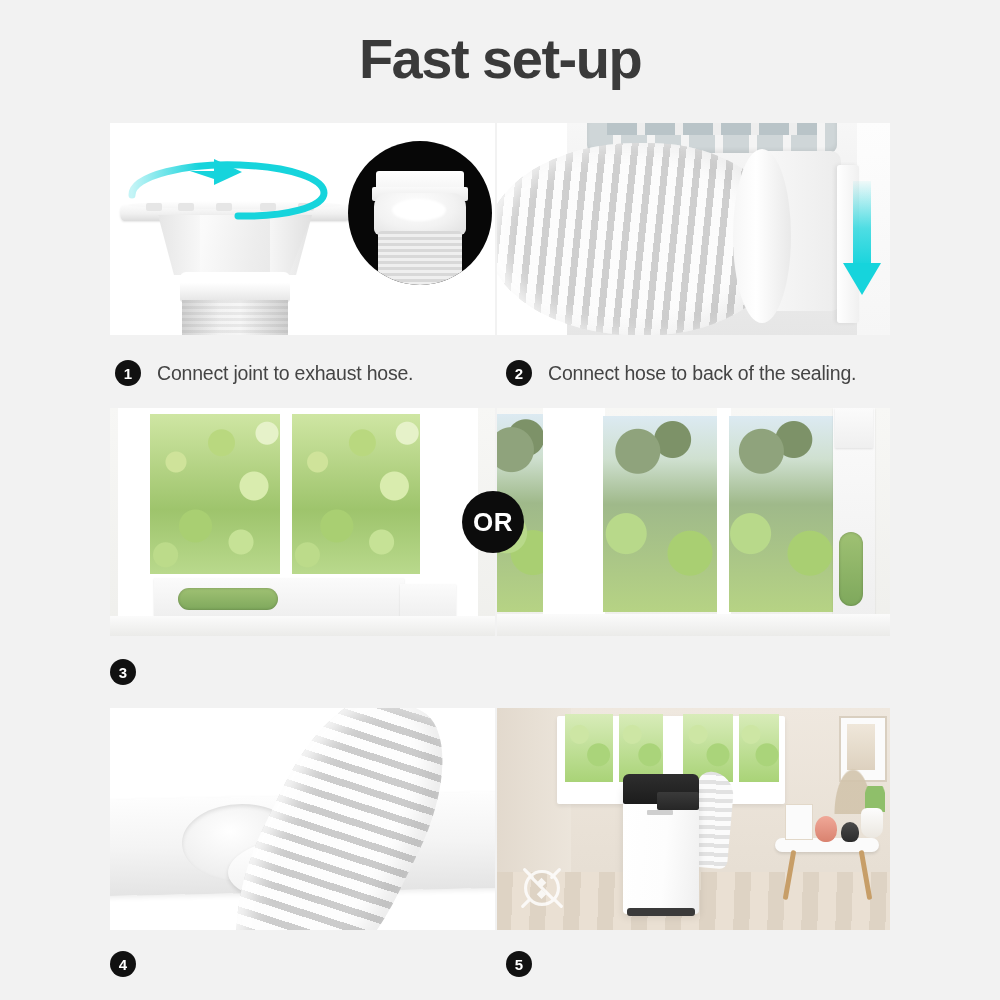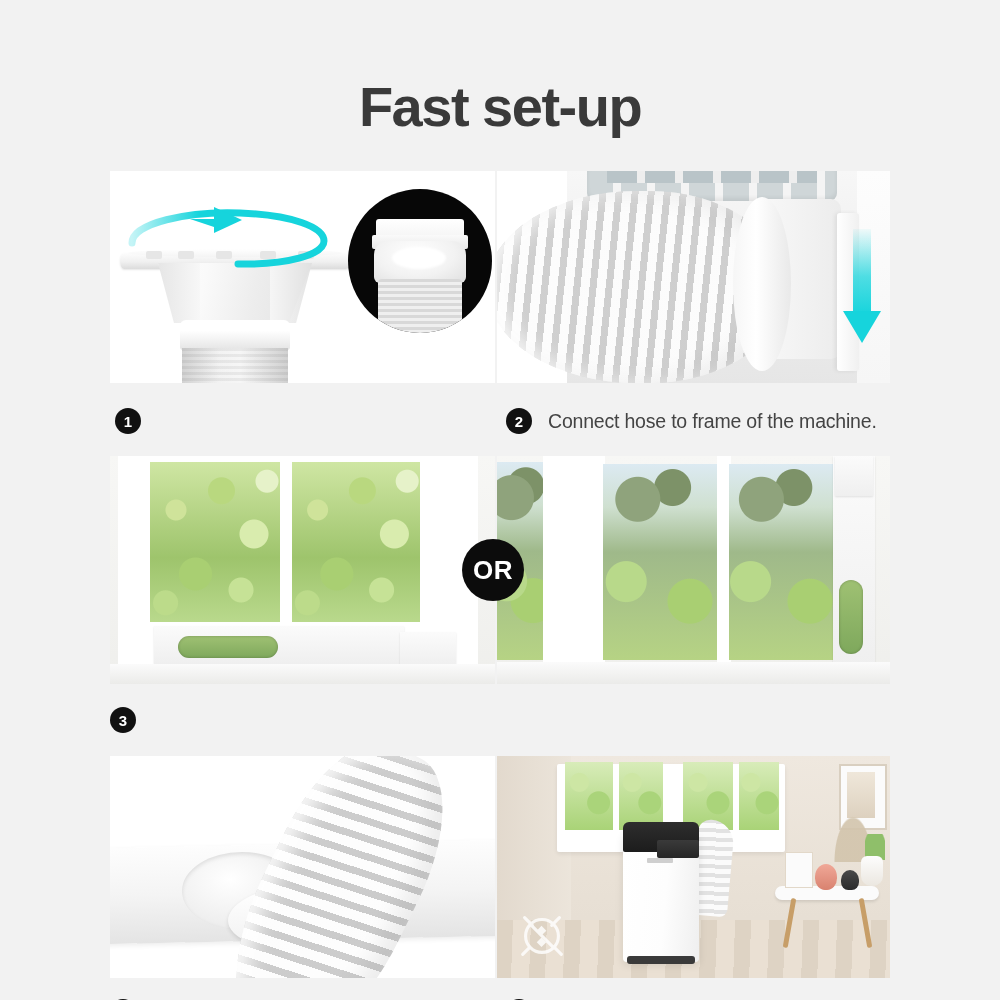--- a/index.html
+++ b/index.html
@@ -3,21 +3,21 @@
 <meta charset="utf-8">
 <style>
   html,body{margin:0;padding:0;}
   body{
     width:1000px;height:1000px;
     background:#f2f2f2;
     font-family:"Liberation Sans", sans-serif;
     overflow:hidden;
     position:relative;
   }
-  .page{position:absolute;inset:0;margin-top:48px;}
+  .page{position:absolute;inset:0;}
 
   
   .title{
     position:absolute;left:0;top:28px;width:1000px;
     text-align:center;
     font-size:56px;font-weight:bold;
     letter-spacing:-1.5px;
     color:#3a3a3a;
     line-height:1.1;
   }
@@ -460,27 +460,28 @@
       </g>
       <rect x="26" y="22" width="7" height="7" fill="#ffffff" transform="rotate(45 29.5 25.5)"></rect>
       <rect x="26" y="34" width="7" height="7" fill="#ffffff" transform="rotate(45 29.5 37.5)"></rect>
     </svg>
   </div>
 
   <div class="caption" style="left:115px;top:360px;">
     <div class="badge">
       <span>1</span>
     </div>
+    <div class="cap-text">Connect joint to exhaust hose.</div>
   </div>
 
   <div class="caption" style="left:506px;top:360px;">
     <div class="badge">
       <span>2</span>
     </div>
-    <div class="cap-text">Connect hose to frame of the machine.</div>
+    <div class="cap-text">Connect hose to back of the sealing.</div>
   </div>
 
   <div class="caption" style="left:110px;top:659px;">
     <div class="badge">
       <span>3</span>
     </div>
   </div>
 
   <div class="caption" style="left:110px;top:951px;">
     <div class="badge">

